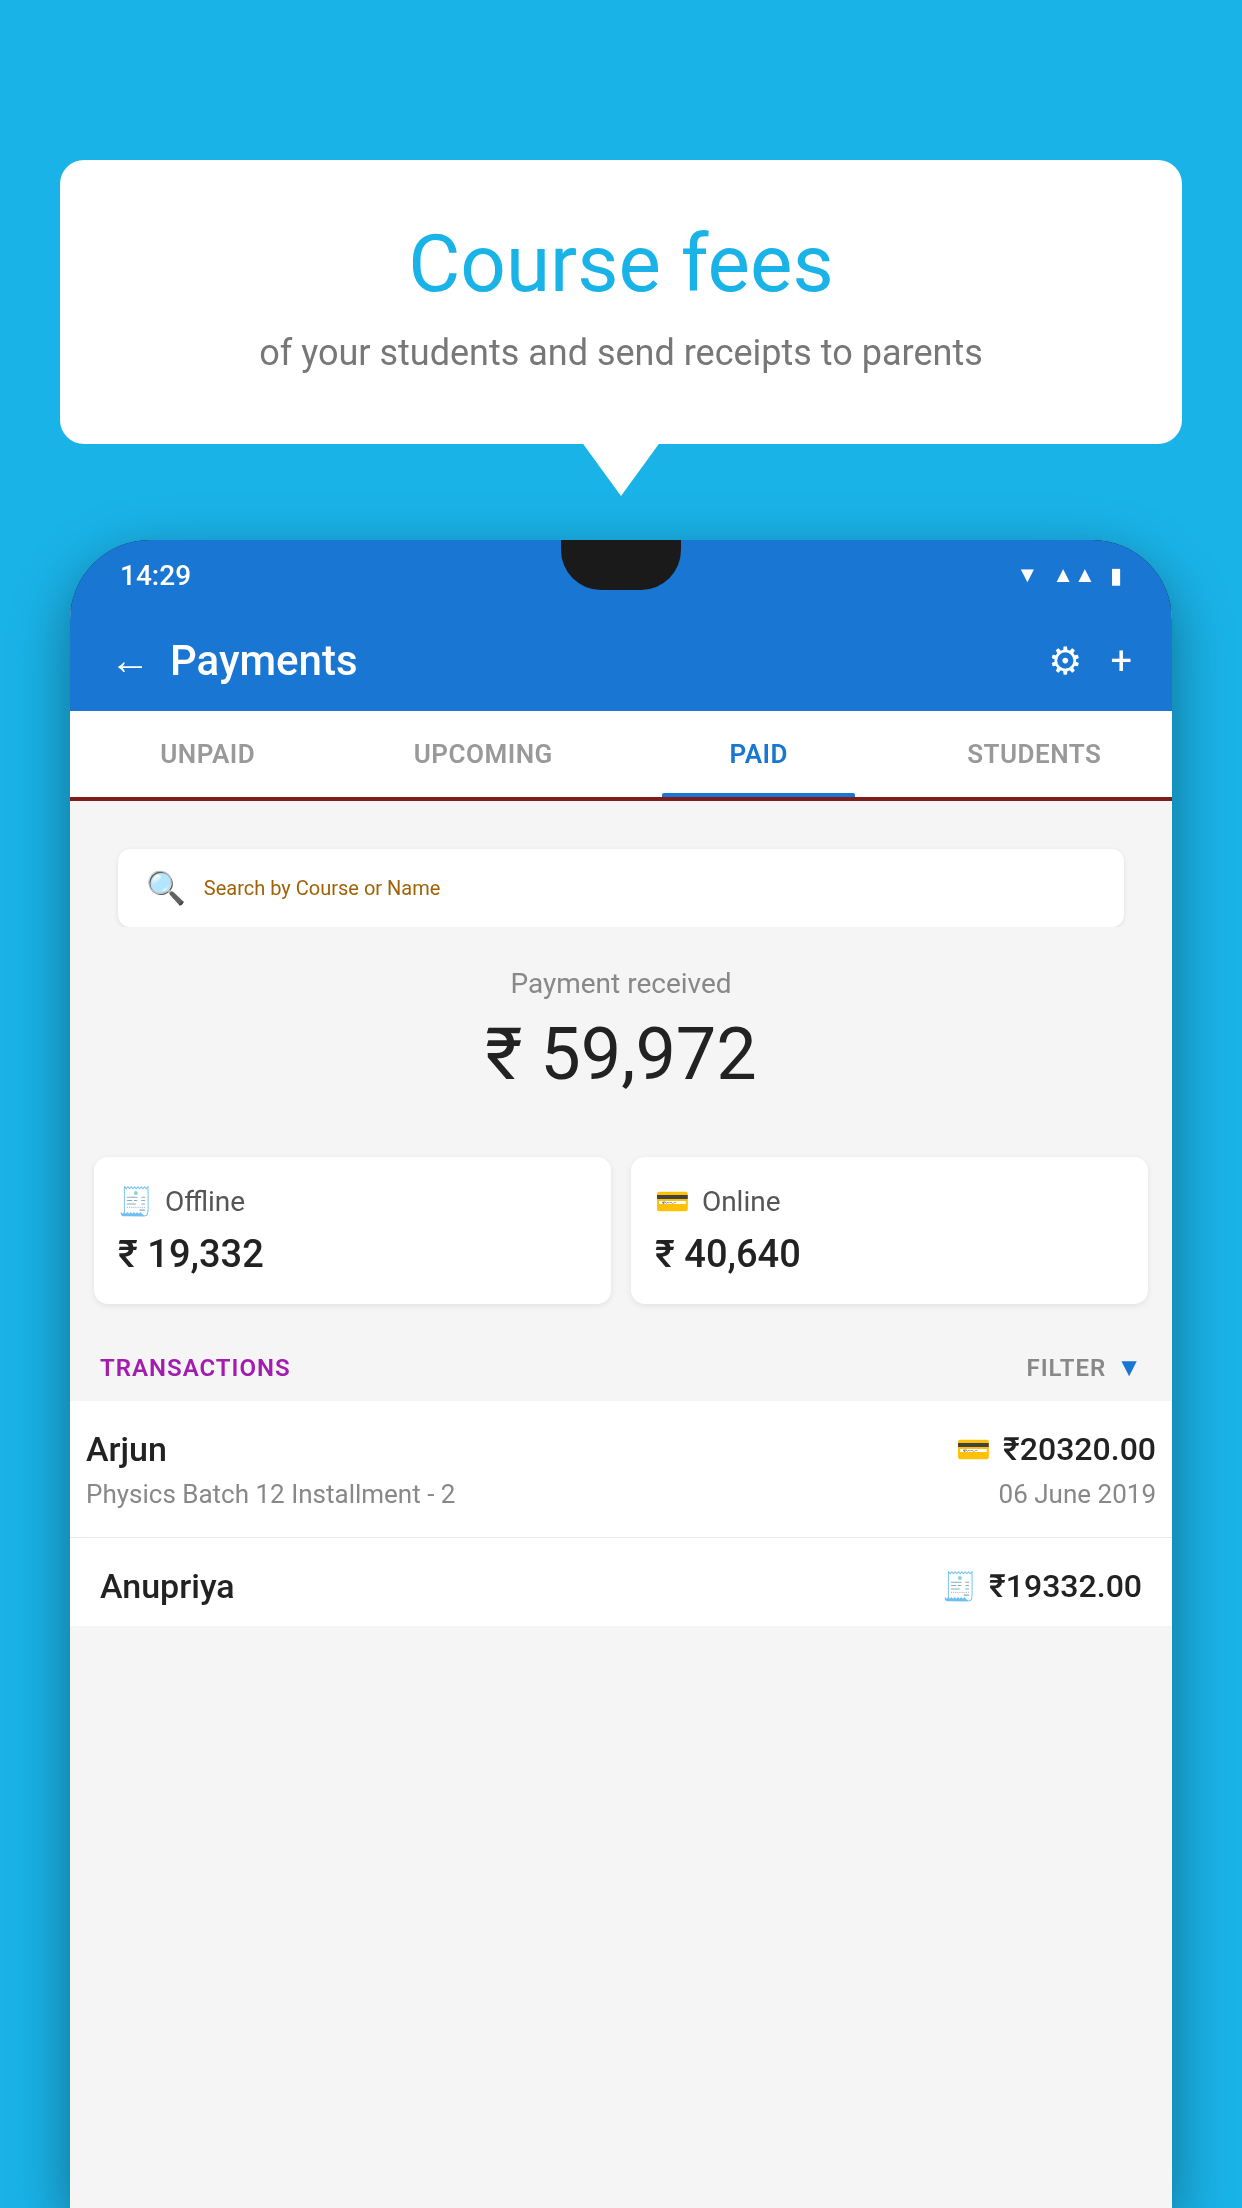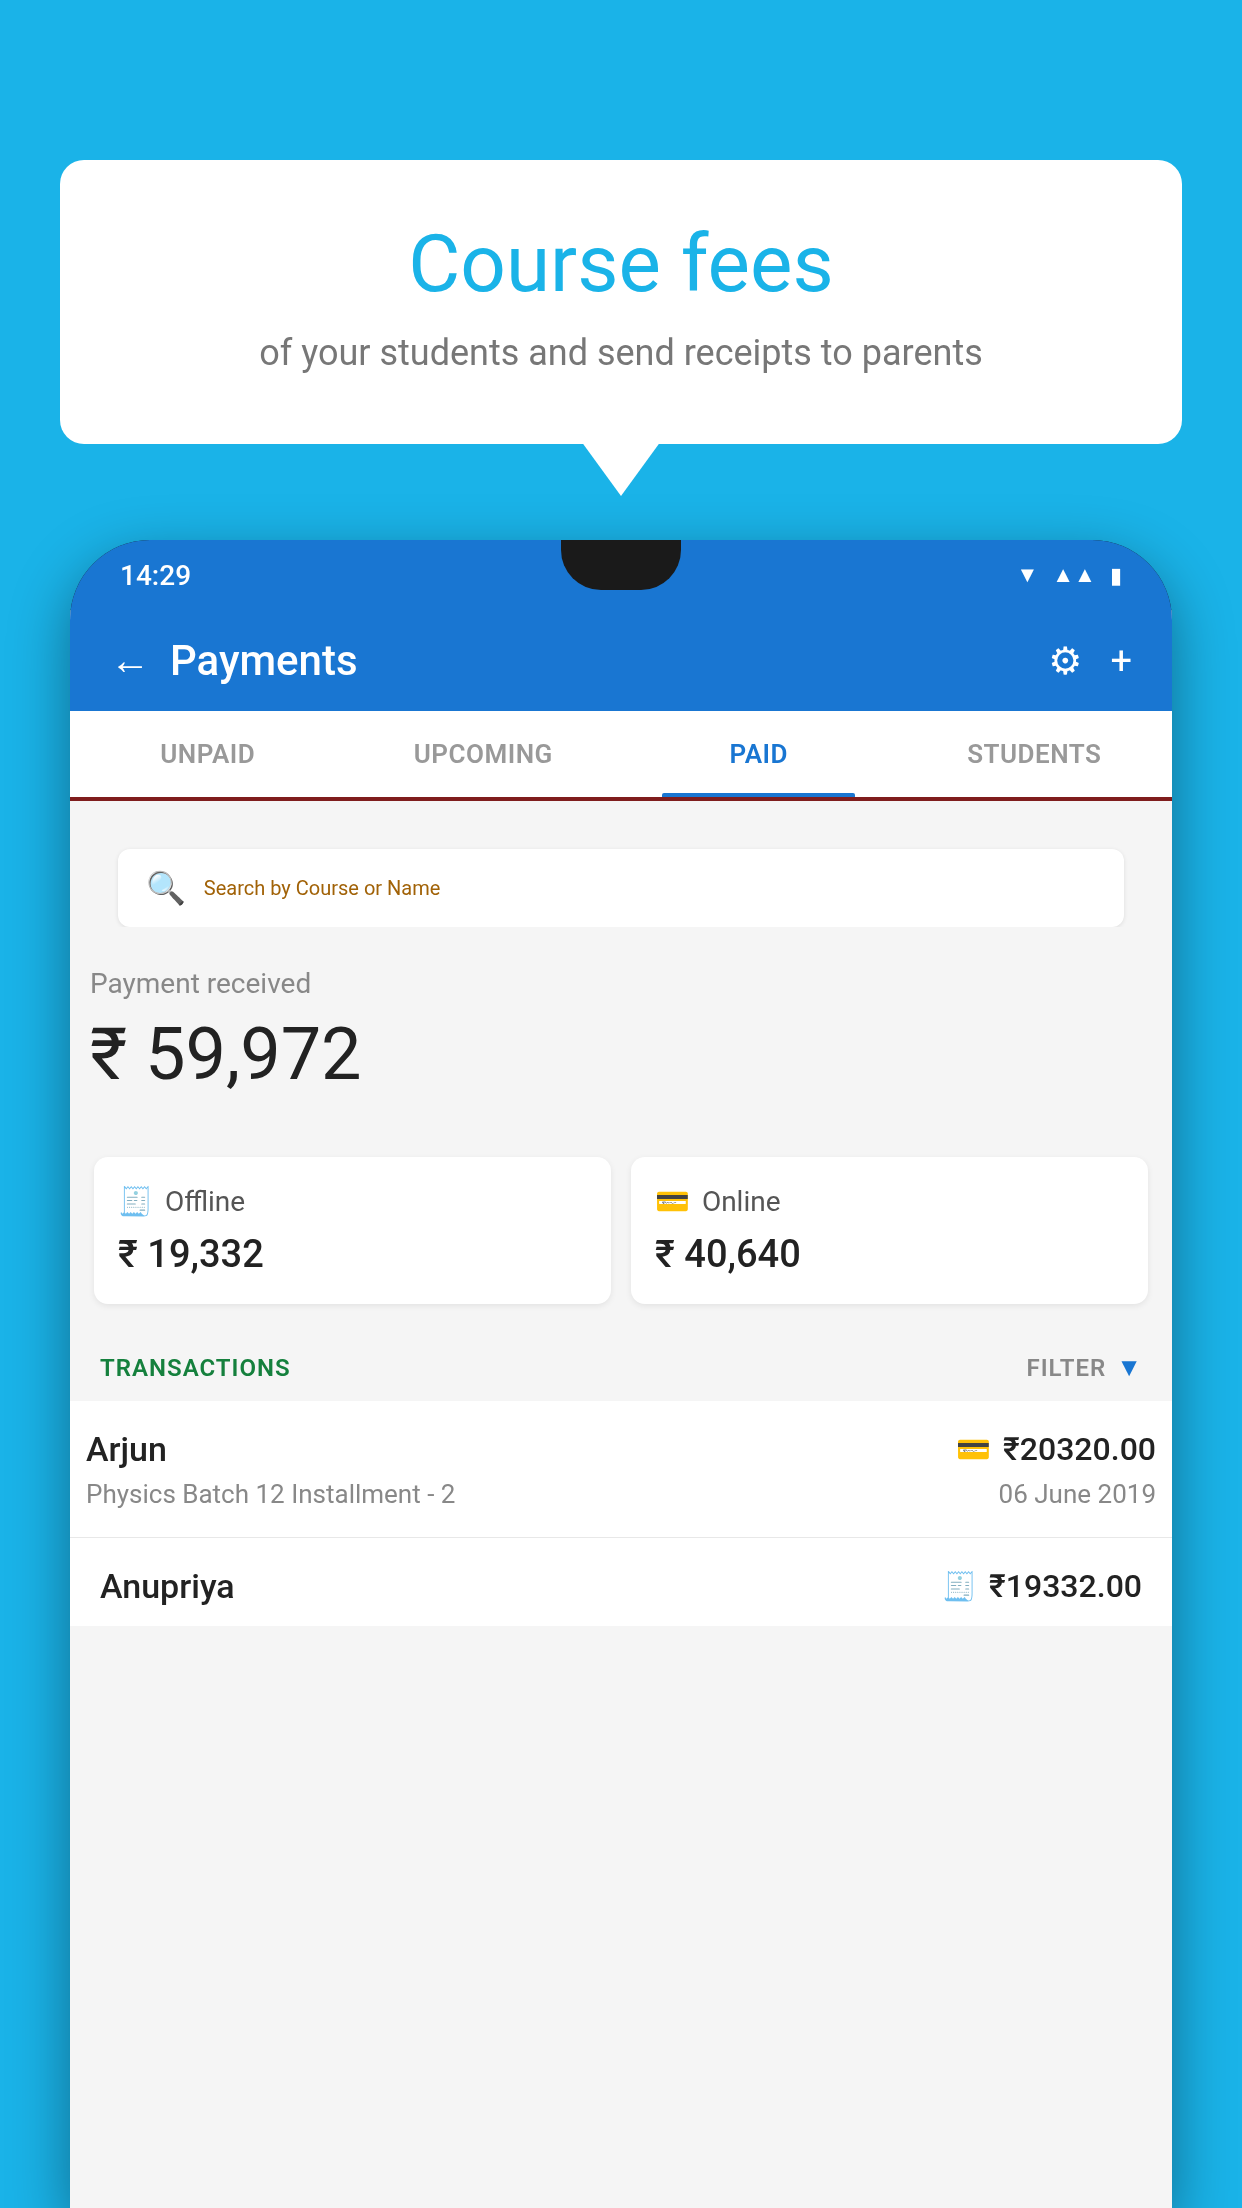--- a/index.html
+++ b/index.html
@@ -189,21 +189,21 @@
       font-size: 32px;
     }
     .search-input-text {
       font-size: 20px;
       color: #a16207;
     }
 
     
     .payment-summary {
       background: #f5f5f5;
-      text-align: left;
+      text-align: center;
       padding: 40px 20px 30px;
     }
     .payment-label {
       font-size: 28px;
       color: #888;
       margin-bottom: 12px;
     }
     .payment-amount {
       font-size: 72px;
       font-weight: 400;
@@ -247,21 +247,21 @@
     
     .transactions-header {
       display: flex;
       justify-content: space-between;
       align-items: center;
       padding: 18px 30px;
       background: #f5f5f5;
     }
     .transactions-label {
       font-size: 24px;
-      color: #15803d;
+      color: #a21caf;
       font-weight: 600;
       letter-spacing: 1px;
     }
     .filter-area {
       display: flex;
       align-items: center;
       gap: 10px;
     }
     .filter-label {
       font-size: 24px;

